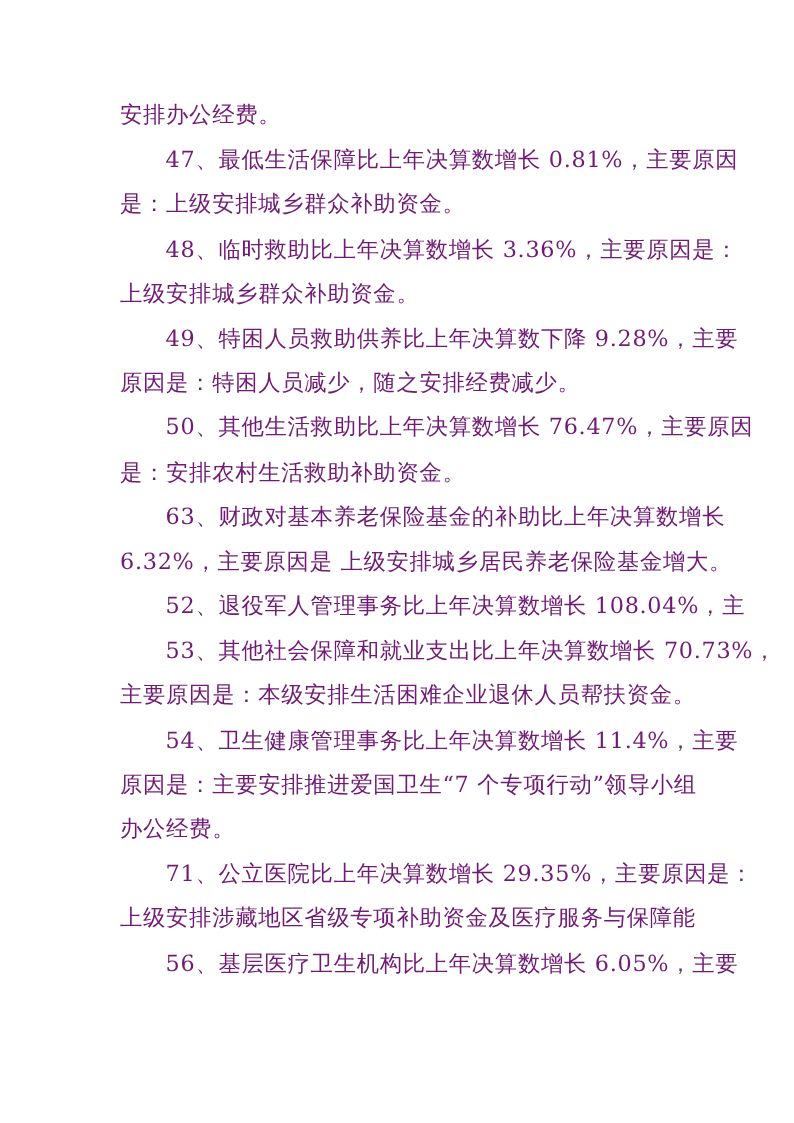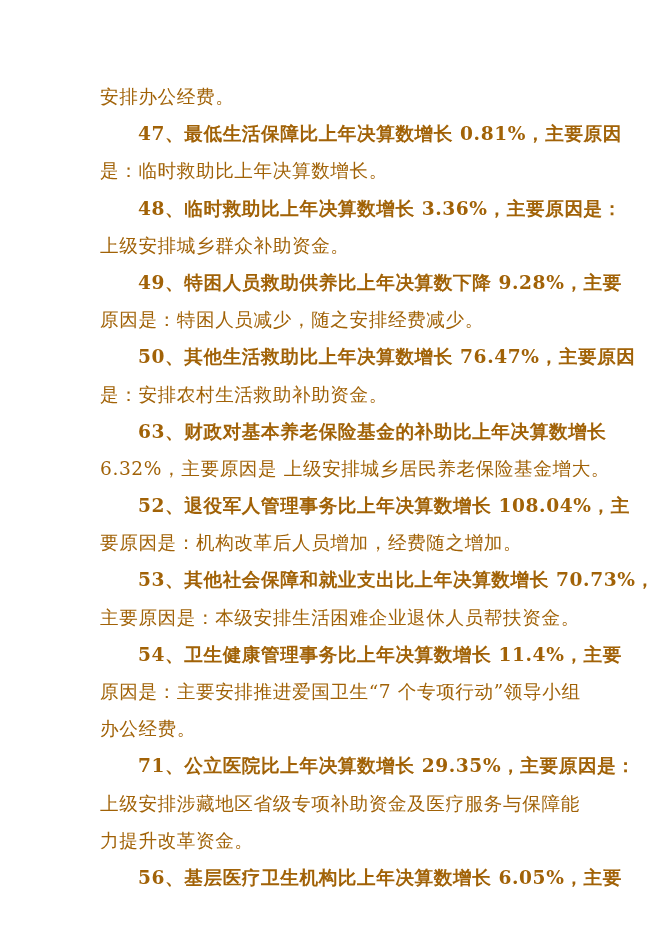--- a/index.html
+++ b/index.html
@@ -4,49 +4,47 @@
 <style>
   html, body { margin: 0; padding: 0; background: #ffffff; }
   body { width: 662px; height: 936px; overflow: hidden; position: relative; }
   .page {
     position: absolute;
     left: 100px;
     top: 78px;
     width: 464px;
     font-family: "DejaVu Serif", "Liberation Serif", serif;
     font-size: 18.6px;
-    color: #a16207;
+    color: #701a75;
   }
   .line {
     height: 37.2px;
     line-height: 37.2px;
     white-space: nowrap;
     letter-spacing: 0.6px;
   }
-  .indent { padding-left: 38px; font-weight: bold; }
+  .indent { padding-left: 38px; }
 </style>
 </head>
 <body>
 
 <div class="page">
   <div class="line">安排办公经费。</div>
   <div class="line indent">47、最低生活保障比上年决算数增长 0.81%，主要原因</div>
-  <div class="line">是：临时救助比上年决算数增长。</div>
+  <div class="line">是：上级安排城乡群众补助资金。</div>
   <div class="line indent">48、临时救助比上年决算数增长 3.36%，主要原因是：</div>
   <div class="line">上级安排城乡群众补助资金。</div>
   <div class="line indent">49、特困人员救助供养比上年决算数下降 9.28%，主要</div>
   <div class="line">原因是：特困人员减少，随之安排经费减少。</div>
   <div class="line indent">50、其他生活救助比上年决算数增长 76.47%，主要原因</div>
   <div class="line">是：安排农村生活救助补助资金。</div>
   <div class="line indent">63、财政对基本养老保险基金的补助比上年决算数增长</div>
   <div class="line">6.32%，主要原因是 上级安排城乡居民养老保险基金增大。</div>
   <div class="line indent">52、退役军人管理事务比上年决算数增长 108.04%，主</div>
-  <div class="line">要原因是：机构改革后人员增加，经费随之增加。</div>
   <div class="line indent">53、其他社会保障和就业支出比上年决算数增长 70.73%，</div>
   <div class="line">主要原因是：本级安排生活困难企业退休人员帮扶资金。</div>
   <div class="line indent">54、卫生健康管理事务比上年决算数增长 11.4%，主要</div>
   <div class="line">原因是：主要安排推进爱国卫生“7 个专项行动”领导小组</div>
   <div class="line">办公经费。</div>
   <div class="line indent">71、公立医院比上年决算数增长 29.35%，主要原因是：</div>
   <div class="line">上级安排涉藏地区省级专项补助资金及医疗服务与保障能</div>
-  <div class="line">力提升改革资金。</div>
   <div class="line indent">56、基层医疗卫生机构比上年决算数增长 6.05%，主要</div>
 </div>
 
 </body></html>

